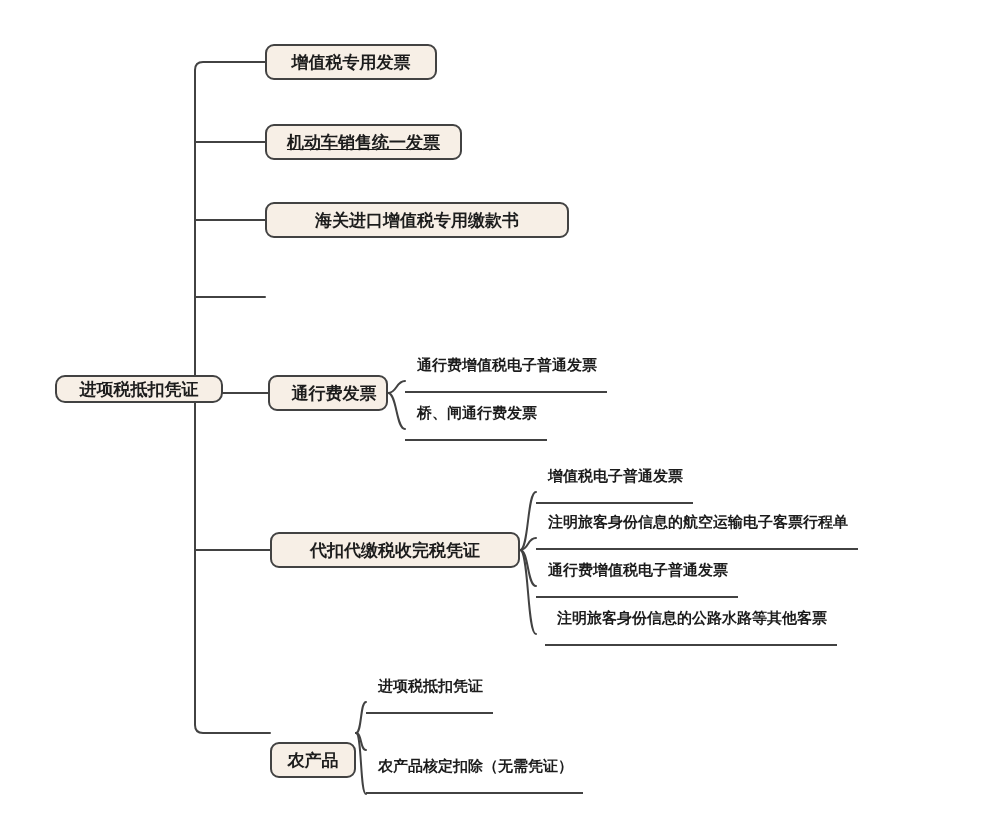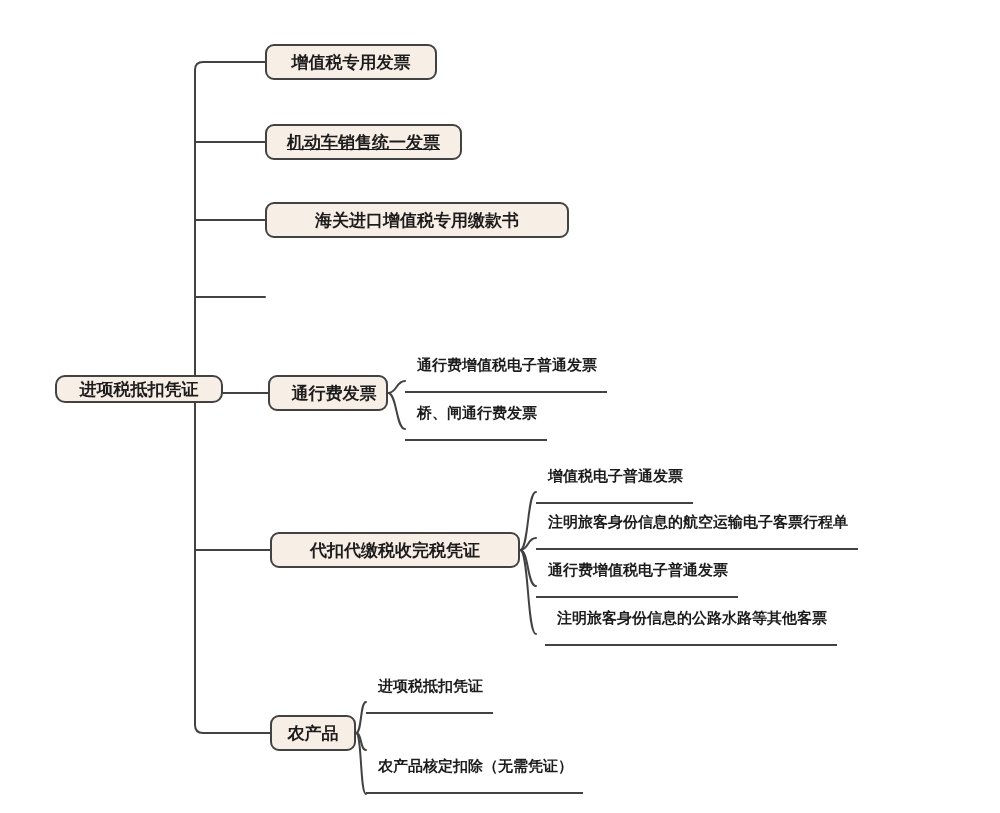--- a/index.html
+++ b/index.html
@@ -100,21 +100,21 @@
 
   <div class="node" style="left:265px;top:124px;width:197px;height:36px;text-decoration:underline;">机动车销售统一发票</div>
 
   <div class="node" style="left:265px;top:202px;width:304px;height:36px;">海关进口增值税专用缴款书</div>
 
 
   <div class="node" style="left:268px;top:375px;width:120px;height:36px;padding-left:12px;">通行费发票</div>
 
   <div class="node" style="left:270px;top:532px;width:250px;height:36px;">代扣代缴税收完税凭证</div>
 
-  <div class="node" style="left:270px;top:715px;width:86px;height:36px;">农产品</div>
+  <div class="node" style="left:270px;top:742px;width:86px;height:36px;">农产品</div>
 
   <div class="leaf" style="left:405px;top:355px;">通行费增值税电子普通发票</div>
   <div class="leaf" style="left:405px;top:403px;">桥、闸通行费发票</div>
 
   <div class="leaf" style="left:536px;top:466px;">增值税电子普通发票</div>
   <div class="leaf" style="left:536px;top:512px;">注明旅客身份信息的航空运输电子客票行程单</div>
   <div class="leaf" style="left:536px;top:560px;">通行费增值税电子普通发票</div>
   <div class="leaf" style="left:545px;top:608px;">注明旅客身份信息的公路水路等其他客票</div>
 
   <div class="leaf" style="left:366px;top:676px;">进项税抵扣凭证</div>

